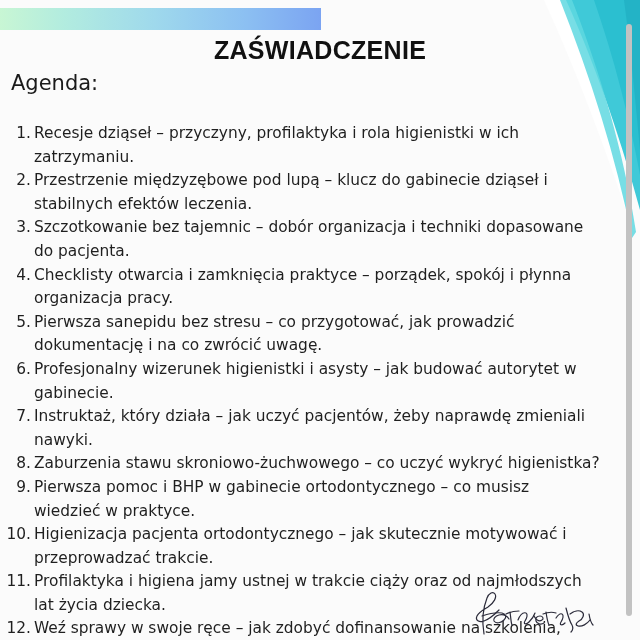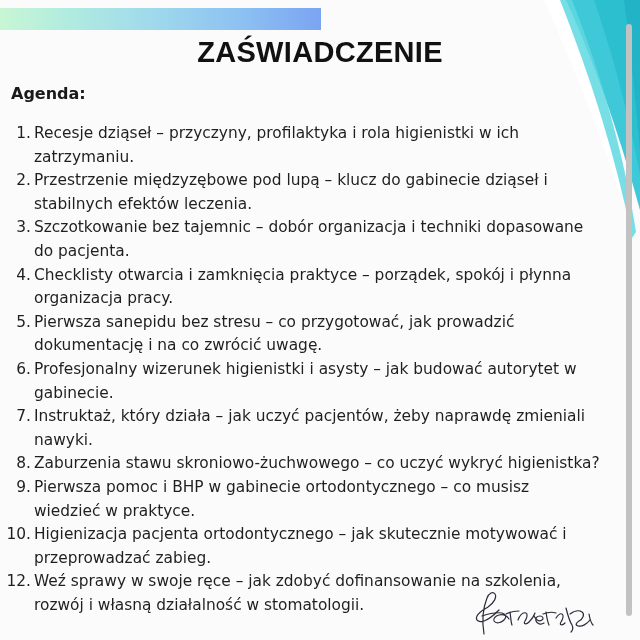--- a/index.html
+++ b/index.html
@@ -46,33 +46,32 @@
 
   
   .doc-title {
     position: absolute;
     left: 0;
     right: 0;
     top: 36px;
     text-align: center;
     font-family: "Liberation Sans", sans-serif;
     font-weight: bold;
-    font-size: 29px;
+    font-size: 25px;
     letter-spacing: 0.3px;
     color: #111111;
   }
 
   
   .agenda-label {
     position: absolute;
     left: 11px;
-    top: 84px;
-    font-size: 16px;
+    top: 71px;
+    font-size: 21px;
     color: #1a1a1a;
-    font-weight: bold;
   }
 
   
   .agenda-list {
     position: absolute;
     left: 0;
     top: 122px;
     width: 612px;
     font-size: 15.4px;
     line-height: 23.6px;
@@ -179,21 +178,25 @@
     <div class="agenda-item">
       <span class="item-num">8.</span>
       <span class="item-text">Zaburzenia stawu skroniowo-żuchwowego – co uczyć wykryć higienistka?</span>
     </div>
     <div class="agenda-item">
       <span class="item-num">9.</span>
       <span class="item-text">Pierwsza pomoc i BHP w gabinecie ortodontycznego – co musisz wiedzieć w praktyce.</span>
     </div>
     <div class="agenda-item">
       <span class="item-num">10.</span>
-      <span class="item-text">Higienizacja pacjenta ortodontycznego – jak skutecznie motywować i przeprowadzać zabieg.</span>
+      <span class="item-text">Higienizacja pacjenta ortodontycznego – jak skutecznie motywować i przeprowadzać trakcie.</span>
+    </div>
+    <div class="agenda-item">
+      <span class="item-num">11.</span>
+      <span class="item-text">Profilaktyka i higiena jamy ustnej w trakcie ciąży oraz od najmłodszych lat życia dziecka.</span>
     </div>
     <div class="agenda-item">
       <span class="item-num">12.</span>
       <span class="item-text">Weź sprawy w swoje ręce – jak zdobyć dofinansowanie na szkolenia, rozwój i własną działalność w stomatologii.</span>
     </div>
 
   </div>
 
   <div class="signature">
     <svg width="140" height="52" viewBox="0 0 140 52" xmlns="http://www.w3.org/2000/svg">

